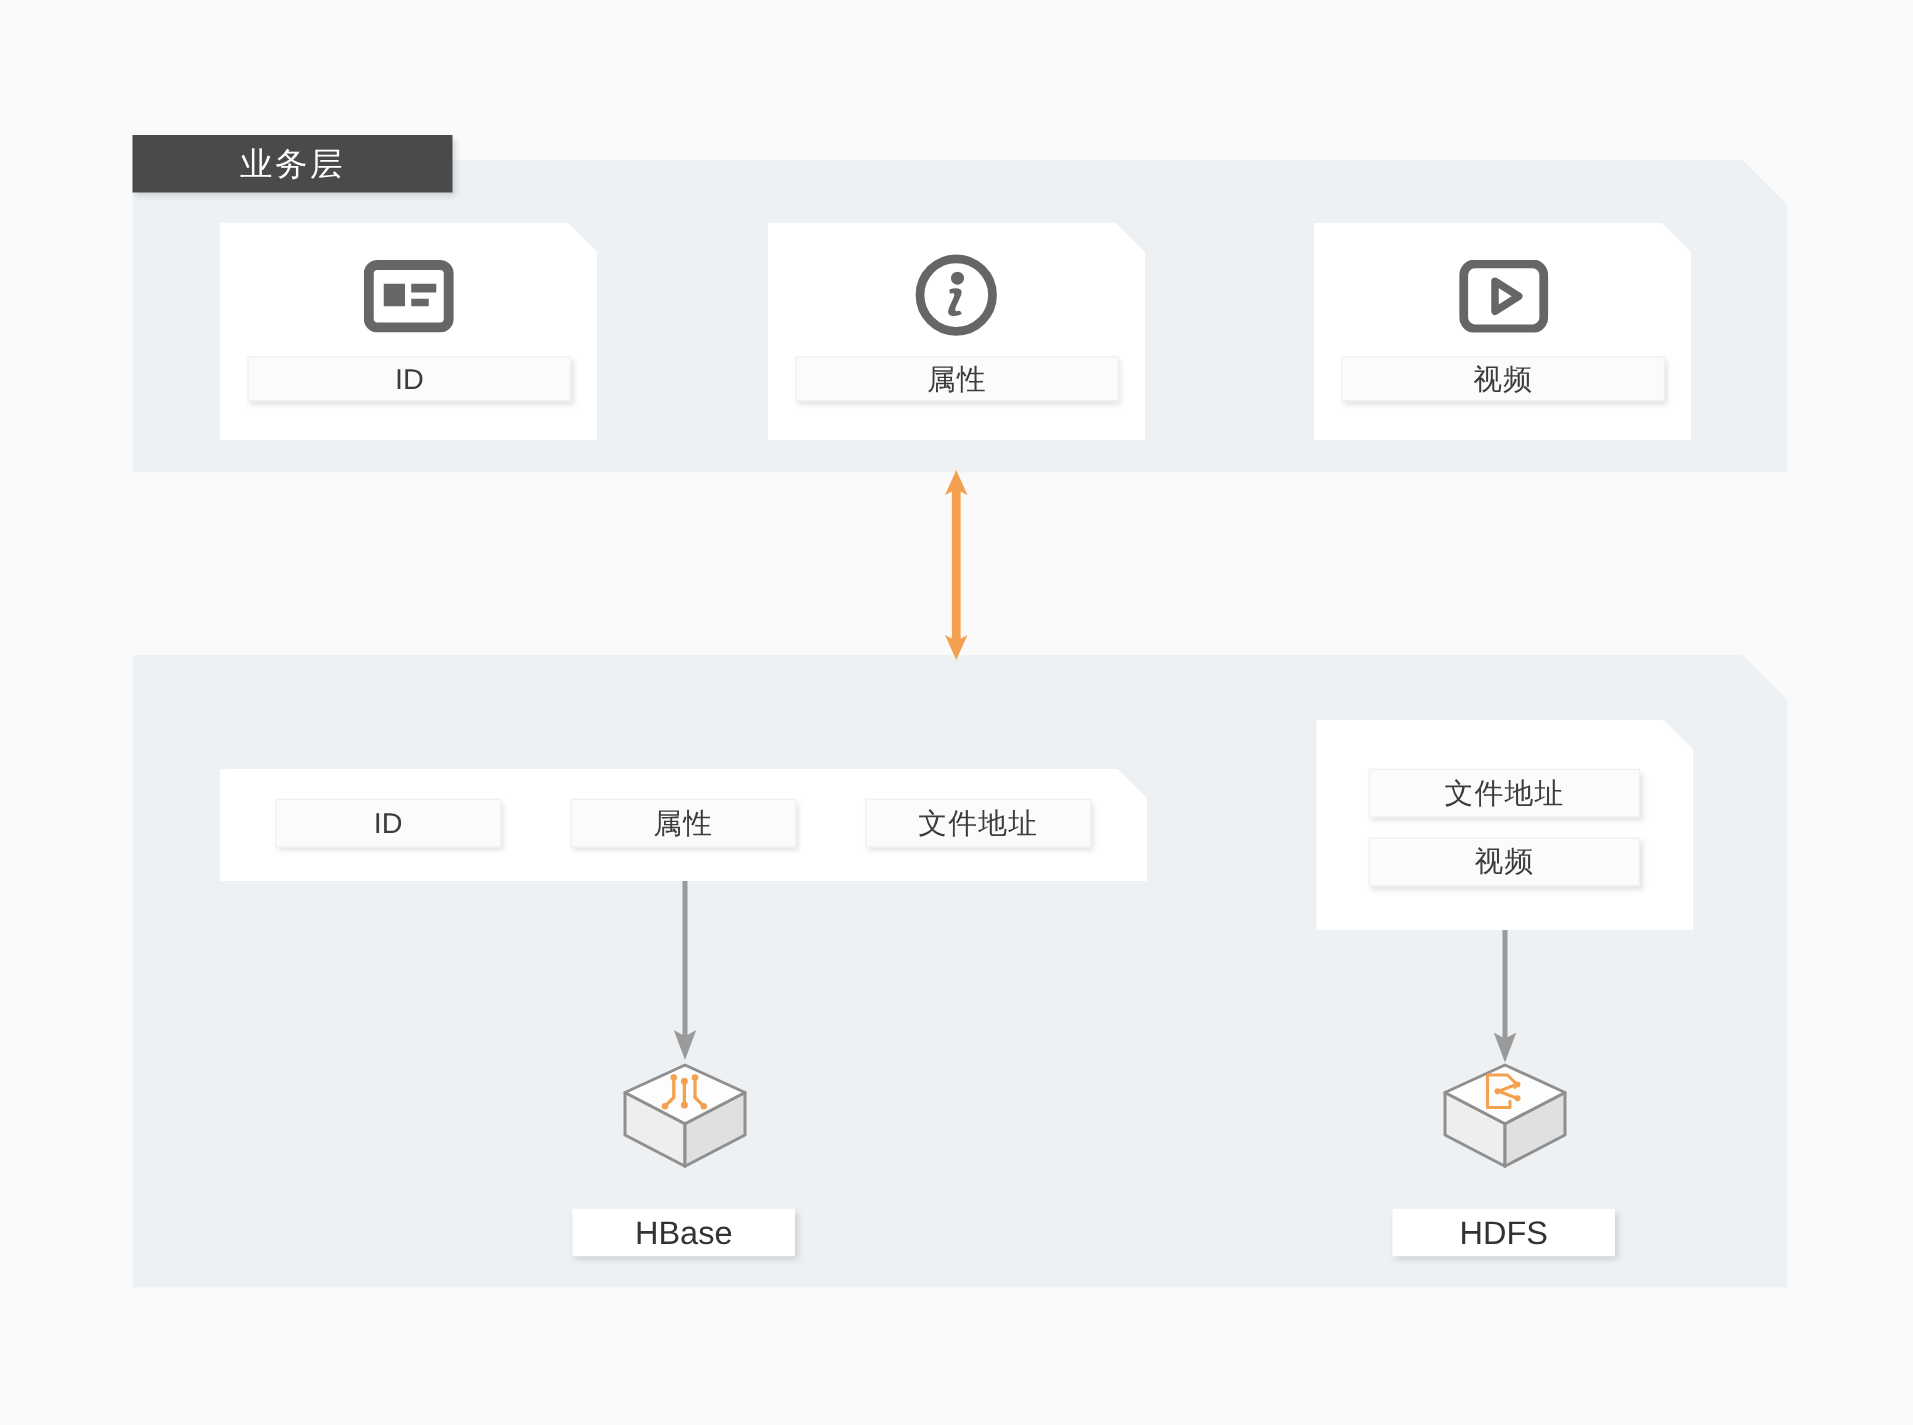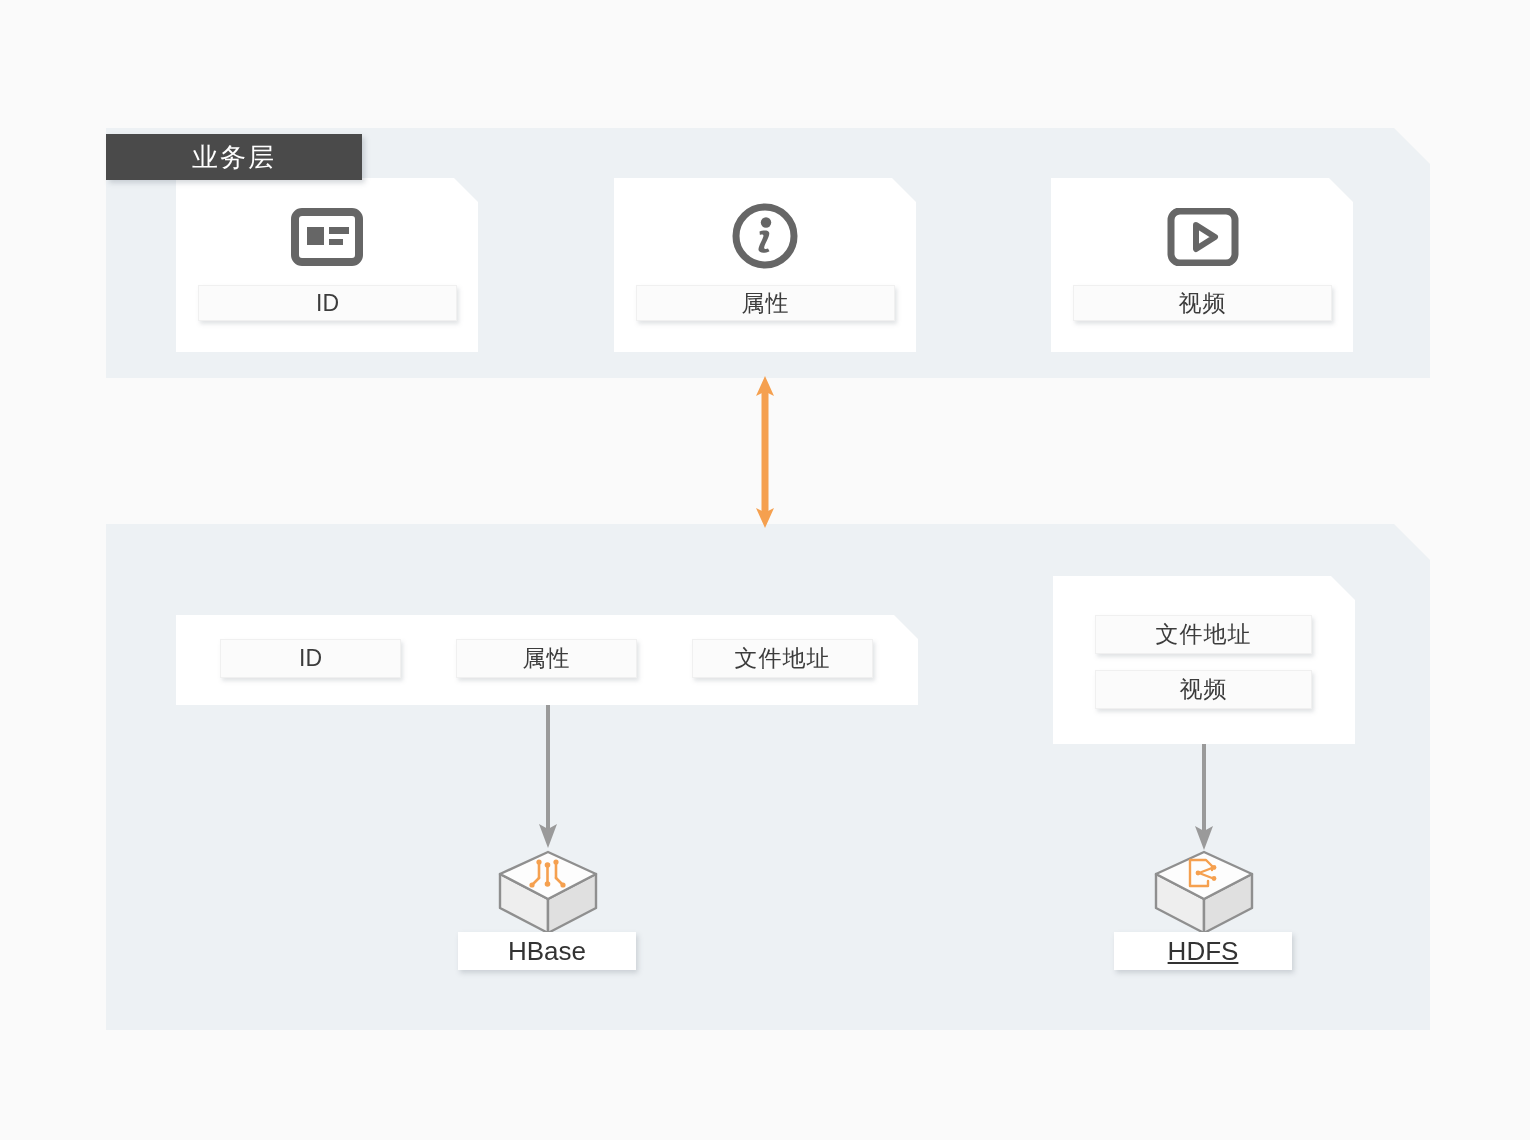--- a/index.html
+++ b/index.html
@@ -38,21 +38,20 @@
     position: absolute;
     background: #4a4a4a;
     color: #ffffff;
     font-size: 26px;
     letter-spacing: 2px;
     display: flex;
     align-items: center;
     justify-content: center;
     box-shadow: 3px 3px 5px rgba(120,130,140,0.30);
     z-index: 6;
-    margin-top: 26px;
   }
 
   
   .card {
     position: absolute;
     background: #ffffff;
     clip-path: polygon(0 0, calc(100% - 24px) 0, 100% 24px, 100% 100%, 0 100%);
     filter: drop-shadow(3px 3px 4px rgba(130,140,150,0.30));
     box-sizing: border-box;
     z-index: 3;
@@ -89,20 +88,21 @@
   .node-label {
     position: absolute;
     background: #ffffff;
     box-shadow: 2px 3px 5px rgba(130,140,150,0.32);
     display: flex;
     align-items: center;
     justify-content: center;
     font-size: 26px;
     color: #333333;
     z-index: 5;
+    margin-top: 35px;
   }
 
   .cube-wrap {
     position: absolute;
     z-index: 5;
   }
 
   .connector {
     position: absolute;
     z-index: 2;
@@ -245,17 +245,17 @@
         <path d="M47 23 L60 18"></path>
         <path d="M47 23 L60 28"></path>
       </g>
       <g fill="#f5a04f">
         <circle cx="46" cy="23" r="2.4"></circle>
         <circle cx="62" cy="17.5" r="2.4"></circle>
         <circle cx="62" cy="28.5" r="2.4"></circle>
       </g>
     </svg>
   </div>
-  <div class="node-label" style="left:1114px; top:932px; width:178px; height:38px;text-decoration:underline;">
+  <div class="node-label" style="left:1114px; top:932px; width:178px; height:38px;">
     <span>HDFS</span>
   </div>
 
 </div>
 
 </body></html>

